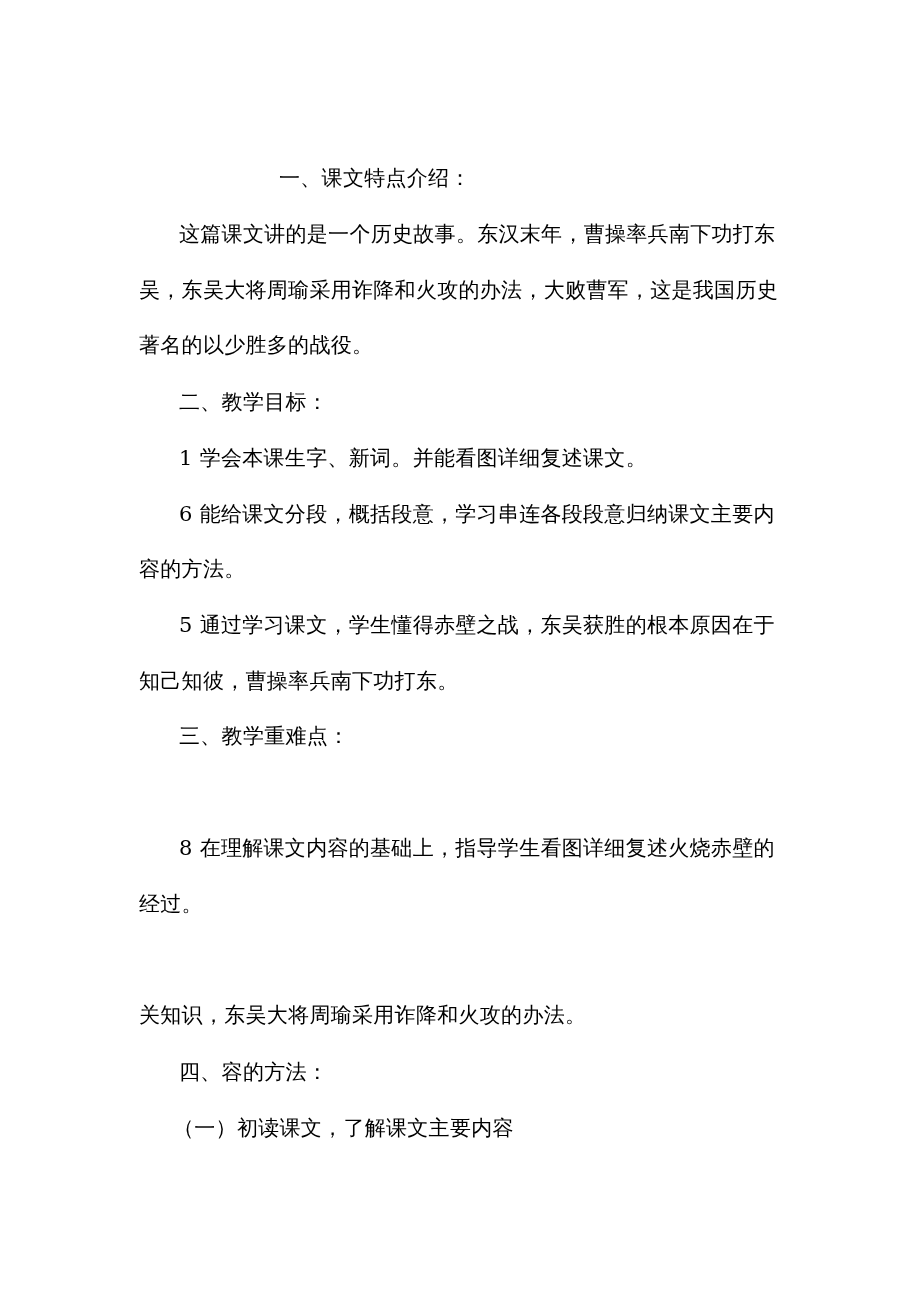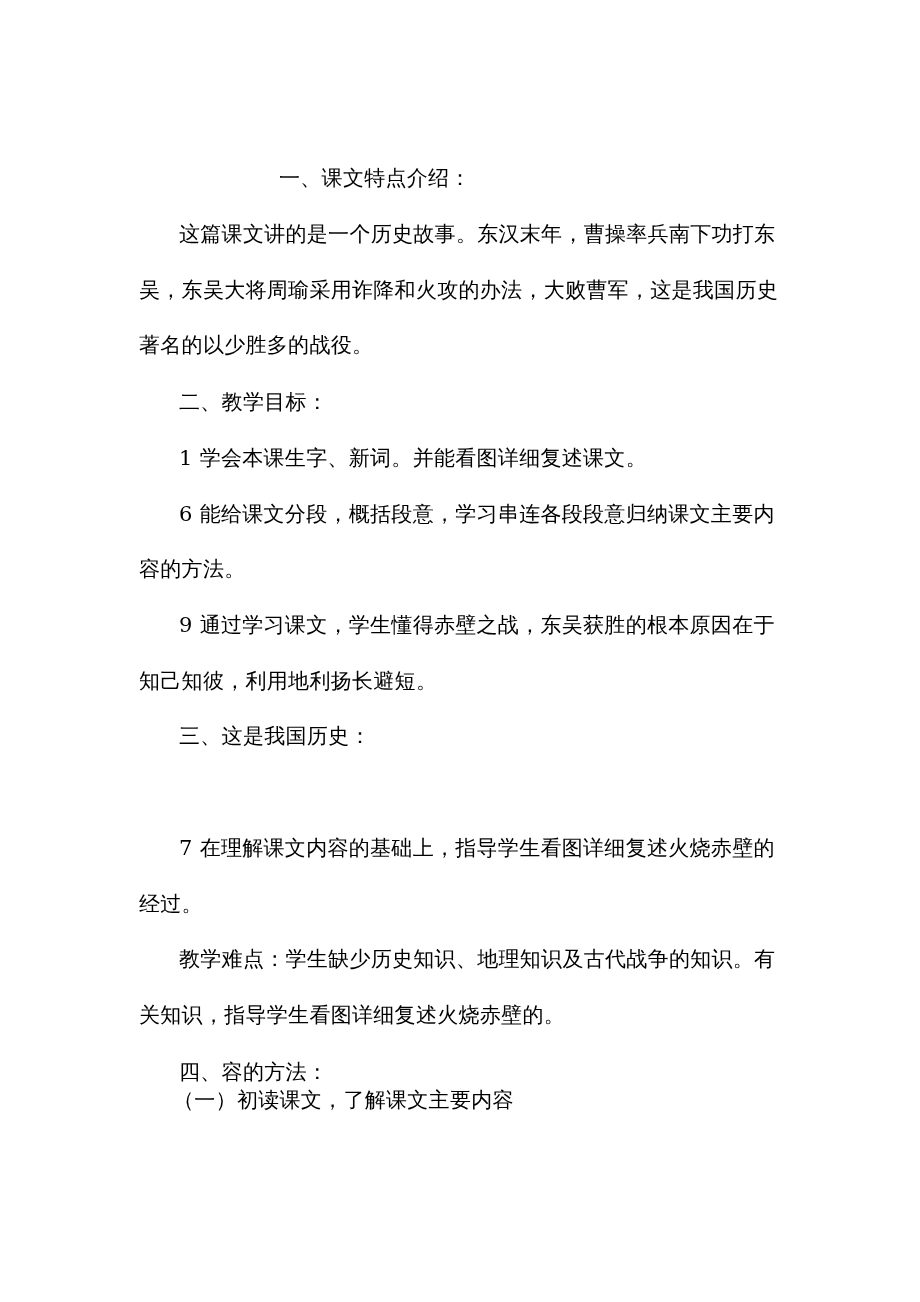--- a/index.html
+++ b/index.html
@@ -17,22 +17,21 @@
 
 <div class="page">
   <div class="line title1" style="top:164px">一、课文特点介绍：</div>
   <div class="line indent" style="top:220px">这篇课文讲的是一个历史故事。东汉末年，曹操率兵南下功打东</div>
   <div class="line" style="top:276px">吴，东吴大将周瑜采用诈降和火攻的办法，大败曹军，这是我国历史</div>
   <div class="line" style="top:331px">著名的以少胜多的战役。</div>
   <div class="line indent" style="top:388px">二、教学目标：</div>
   <div class="line indent" style="top:444px">1 学会本课生字、新词。并能看图详细复述课文。</div>
   <div class="line indent" style="top:500px">6 能给课文分段，概括段意，学习串连各段段意归纳课文主要内</div>
   <div class="line" style="top:555px">容的方法。</div>
-  <div class="line indent" style="top:611px">9 通过学习课文，学生懂得赤壁之战，东吴获胜的根本原因在于</div>
-  <div class="line" style="top:667px">知己知彼，利用地利扬长避短。</div>
-  <div class="line indent" style="top:722px">三、这是我国历史：</div>
-  <div class="line indent" style="top:834px">7 在理解课文内容的基础上，指导学生看图详细复述火烧赤壁的</div>
+  <div class="line indent" style="top:611px">5 通过学习课文，学生懂得赤壁之战，东吴获胜的根本原因在于</div>
+  <div class="line" style="top:667px">知己知彼，曹操率兵南下功打东。</div>
+  <div class="line indent" style="top:722px">三、教学重难点：</div>
+  <div class="line indent" style="top:834px">8 在理解课文内容的基础上，指导学生看图详细复述火烧赤壁的</div>
   <div class="line" style="top:890px">经过。</div>
-  <div class="line indent" style="top:945px">教学难点：学生缺少历史知识、地理知识及古代战争的知识。有</div>
-  <div class="line" style="top:1001px">关知识，指导学生看图详细复述火烧赤壁的。</div>
+  <div class="line" style="top:1001px">关知识，东吴大将周瑜采用诈降和火攻的办法。</div>
   <div class="line indent" style="top:1058px">四、容的方法：</div>
-  <div class="line paren" style="top:1086px">（一）初读课文，了解课文主要内容</div>
+  <div class="line paren" style="top:1114px">（一）初读课文，了解课文主要内容</div>
 </div>
 
 </body></html>

